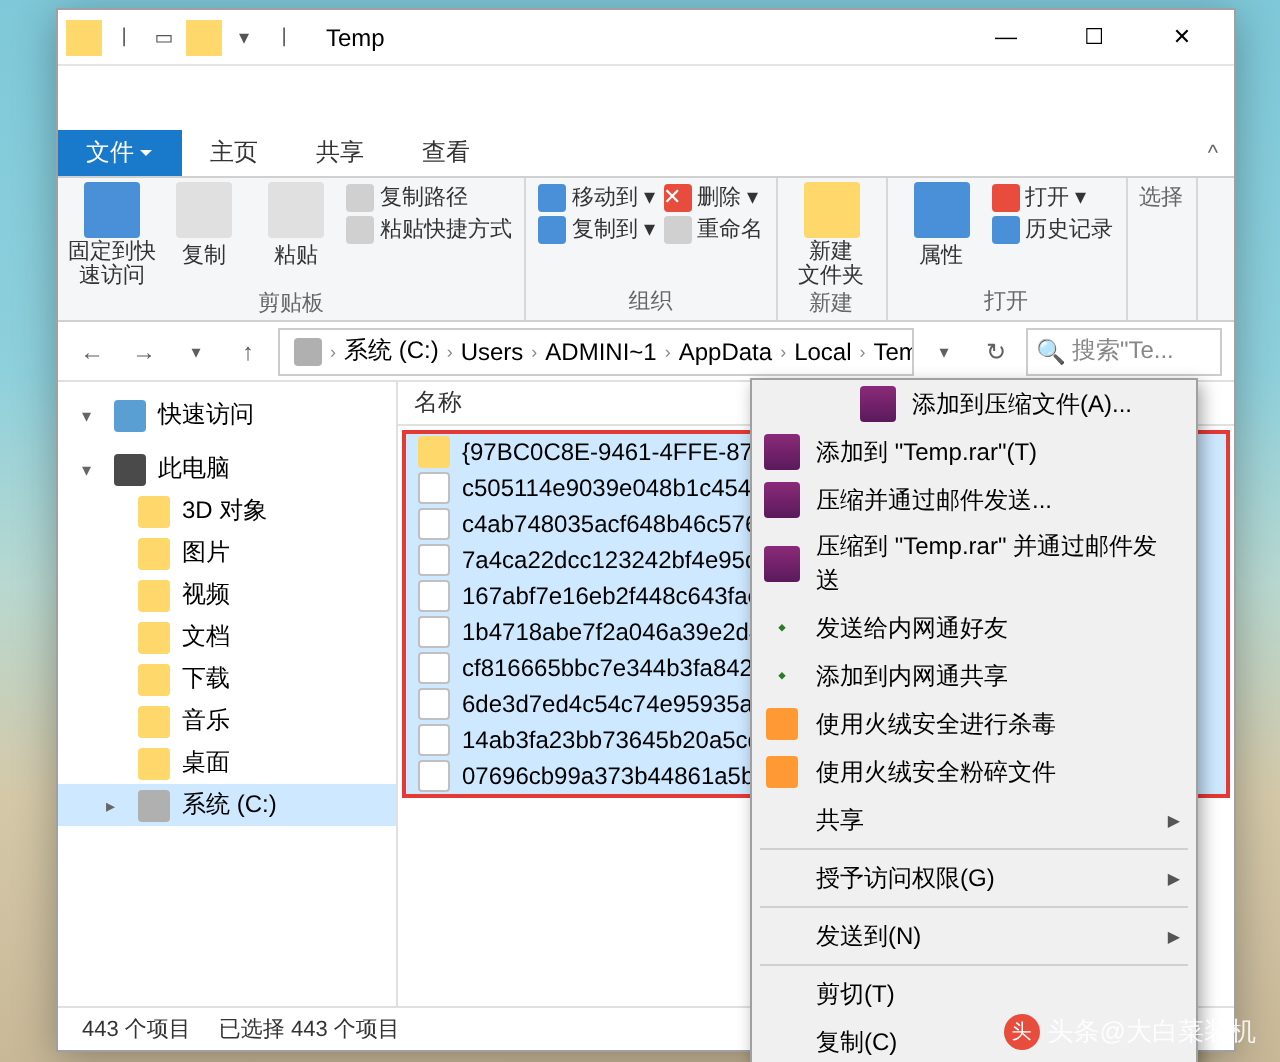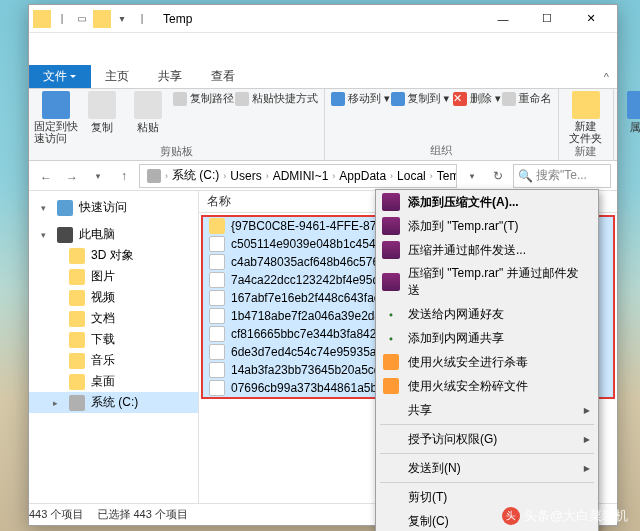--- a/index.html
+++ b/index.html
@@ -14,21 +14,21 @@
 .tabbar { height: 24px; display: flex; align-items: stretch; background: #fff; border-bottom: 1px solid #d0d0d0; margin-top: 32px; }
 .tab { padding: 0 14px; font-size: 12px; display: flex; align-items: center; color: #333; border-right: 1px solid transparent; }
 .tab.active { background: #1979ca; color: #fff; }
 .tab.dropdown::after { content: ""; border: 3px solid transparent; border-top-color: currentColor; margin-left: 3px; margin-top: 3px; }
 .ribbon { height: 72px; background: #f5f6f7; border-bottom: 1px solid #d0d0d0; display: flex; }
 .ribbon-group { border-right: 1px solid #d8d8d8; padding: 2px 6px 0; display: flex; flex-direction: column; justify-content: space-between; }
 .ribbon-group-label { font-size: 11px; color: #666; text-align: center; padding-bottom: 2px; }
 .ribbon-items { display: flex; gap: 4px; align-items: flex-start; height: 54px; }
 .rib-large { width: 42px; display: flex; flex-direction: column; align-items: center; gap: 1px; font-size: 11px; color: #333; }
 .rib-large .ico { width: 28px; height: 28px; background: #e0e0e0; border-radius: 2px; }
-.rib-sm-col { display: flex; flex-direction: row; gap: 1px; }
+.rib-sm-col { display: flex; flex-direction: column; gap: 1px; }
 .rib-sm { font-size: 11px; color: #333; display: flex; align-items: center; gap: 3px; white-space: nowrap; }
 .rib-sm .si { width: 14px; height: 14px; background: #d0d0d0; display: inline-block; border-radius: 2px; }
 .addrbar { height: 30px; background: #fff; display: flex; align-items: center; padding: 2px 6px; gap: 4px; border-bottom: 1px solid #e0e0e0; }
 .nav-arrow { width: 22px; height: 22px; border-radius: 2px; display: flex; align-items: center; justify-content: center; color: #606060; font-size: 12px; }
 .breadcrumb { flex: 1; height: 24px; border: 1px solid #ccc; display: flex; align-items: center; font-size: 12px; padding: 0 4px; overflow: hidden; }
 .bc-seg { padding: 0 3px; color: #000; white-space: nowrap; display:flex; align-items:center; }
 .bc-sep { color: #888; padding: 0 1px; font-size: 9px; }
 .searchbox { width: 98px; height: 24px; border: 1px solid #ccc; font-size: 12px; padding: 0 4px; color: #888; display: flex; align-items: center; }
 .body-area { flex: 1; display: flex; overflow: hidden; }
 .nav-pane { width: 170px; border-right: 1px solid #e0e0e0; padding: 6px 0; overflow-y: auto; }
@@ -41,21 +41,21 @@
 .nav-ico.folder { background: #ffd86b; }
 .nav-ico.drive { background: #b0b0b0; }
 .expander { width: 10px; font-size: 9px; color: #666; }
 .file-pane { flex: 1; display: flex; flex-direction: column; overflow: hidden; }
 .col-header { height: 22px; border-bottom: 1px solid #e0e0e0; display: flex; align-items: center; padding-left: 8px; font-size: 12px; color: #333; }
 .file-list { flex: 1; overflow: auto; position: relative; }
 .file-list-inner { border: 2px solid #e53935; margin: 2px; }
 .file-row { display: flex; align-items: center; gap: 6px; padding: 1px 6px; font-size: 12px; color: #000; background: #cde8ff; white-space: nowrap; overflow: hidden; }
 .file-ico { width: 16px; height: 16px; flex-shrink: 0; background: #fff; border: 1px solid #c0c0c0; border-radius: 2px; }
 .file-ico.folder { background: #ffd86b; border: none; }
-.statusbar { height: 22px; border-top: 1px solid #e0e0e0; display: flex; align-items: center; padding: 0 0; font-size: 11px; gap: 14px; color: #333; background: #fff; }
+.statusbar { height: 22px; border-top: 1px solid #e0e0e0; display: flex; align-items: center; padding: 0 12px; font-size: 11px; gap: 14px; color: #333; background: #fff; }
 .context-menu { position: absolute; left: 375px; top: 189px; width: 224px; background: #f0f0f0; border: 1px solid #a0a0a0; box-shadow: 2px 3px 8px rgba(0,0,0,0.35); font-size: 12px; }
 .cm-item { display: flex; align-items: center; padding: 3px 8px 3px 6px; gap: 8px; color: #000; position: relative; }
 .cm-item.has-sub::after { content: "▶"; position: absolute; right: 8px; font-size: 8px; color: #555; }
 .cm-ico { width: 18px; height: 18px; flex-shrink: 0; display: flex; align-items: center; justify-content: center; font-size: 11px; }
 .cm-ico.rar { background: linear-gradient(#8b2a7a,#5a1a5a); border-radius: 2px; }
 .cm-ico.shield { color: #2a7a2a; }
 .cm-sep { height: 1px; background: #d0d0d0; margin: 2px 4px; }
 .watermark { position: absolute; right: 12px; bottom: 6px; font-size: 13px; color: rgba(255,255,255,0.85); display: flex; align-items: center; gap: 4px; }
 .watermark .wdot { width: 18px; height: 18px; border-radius: 50%; background: #e74c3c; color: #fff; font-size: 10px; display: flex; align-items: center; justify-content: center; }
 .ico-yellow { background: #ffd86b !important; }
@@ -89,21 +89,21 @@
     <div class="tab">共享</div>
     <div class="tab">查看</div>
     <div style="margin-left:auto;padding:0 8px;font-size:11px;color:#666;display:flex;align-items:center">^</div>
   </div>
 
   <div class="ribbon">
     <div class="ribbon-group">
       <div class="ribbon-items">
         <div class="rib-large">
             <div class="ico ico-blue"></div>
-            <span style="white-space:pre;text-align:left;line-height:1.1">固定到快
+            <span style="white-space:pre;text-align:center;line-height:1.1">固定到快
 速访问</span>
           </div>
         <div class="rib-large">
             <div class="ico"></div>
             <span>复制</span>
           </div>
         <div class="rib-large">
             <div class="ico"></div>
             <span>粘贴</span>
           </div>
@@ -304,21 +304,21 @@
     </div>
   </div>
 
   <div class="statusbar">
     <span>443 个项目</span>
     <span>已选择 443 个项目</span>
   </div>
 </div>
 
 <div class="context-menu" id="context-menu">
-    <div class="cm-item" style="font-weight: bold;">
+    <div class="cm-item" style="font-weight: normal; margin-left: 48px;">
       <span class="cm-ico rar"></span>
       <span>添加到压缩文件(A)...</span>
     </div>
     <div class="cm-item">
       <span class="cm-ico rar"></span>
       <span>添加到 "Temp.rar"(T)</span>
     </div>
     <div class="cm-item">
       <span class="cm-ico rar"></span>
       <span>压缩并通过邮件发送...</span>

